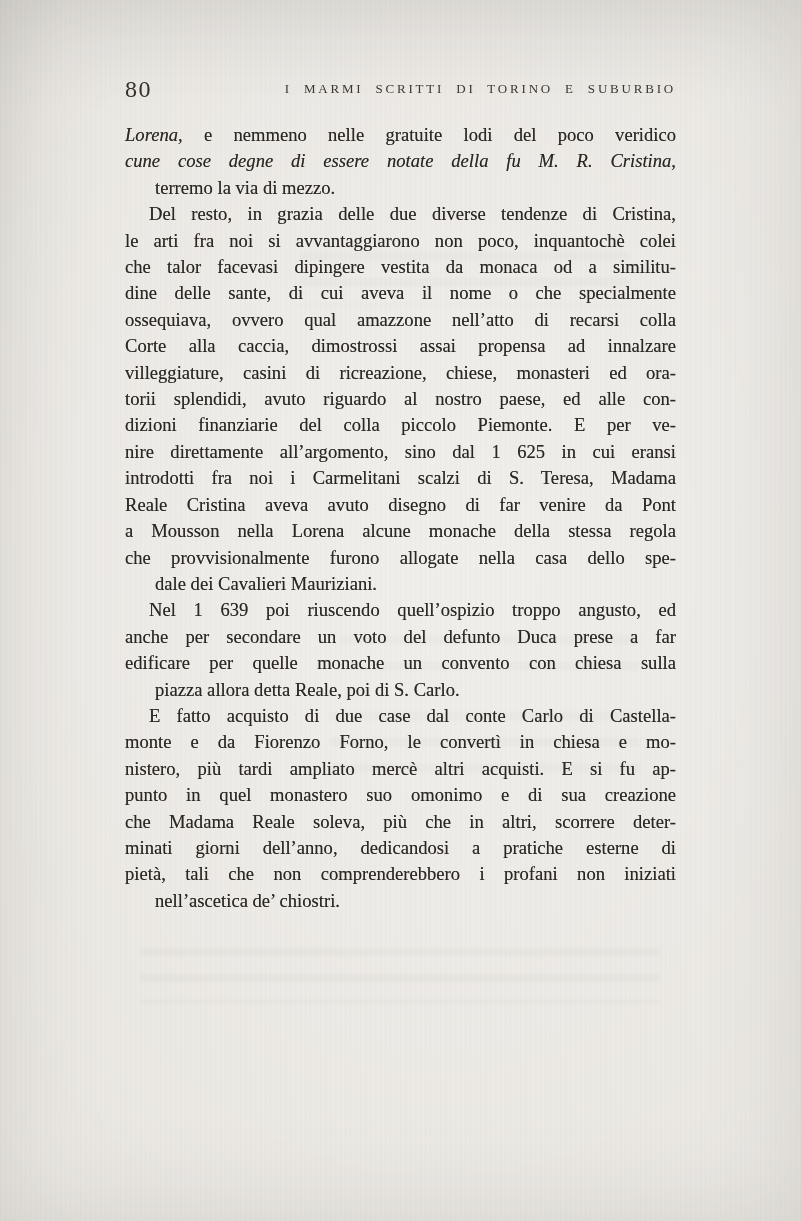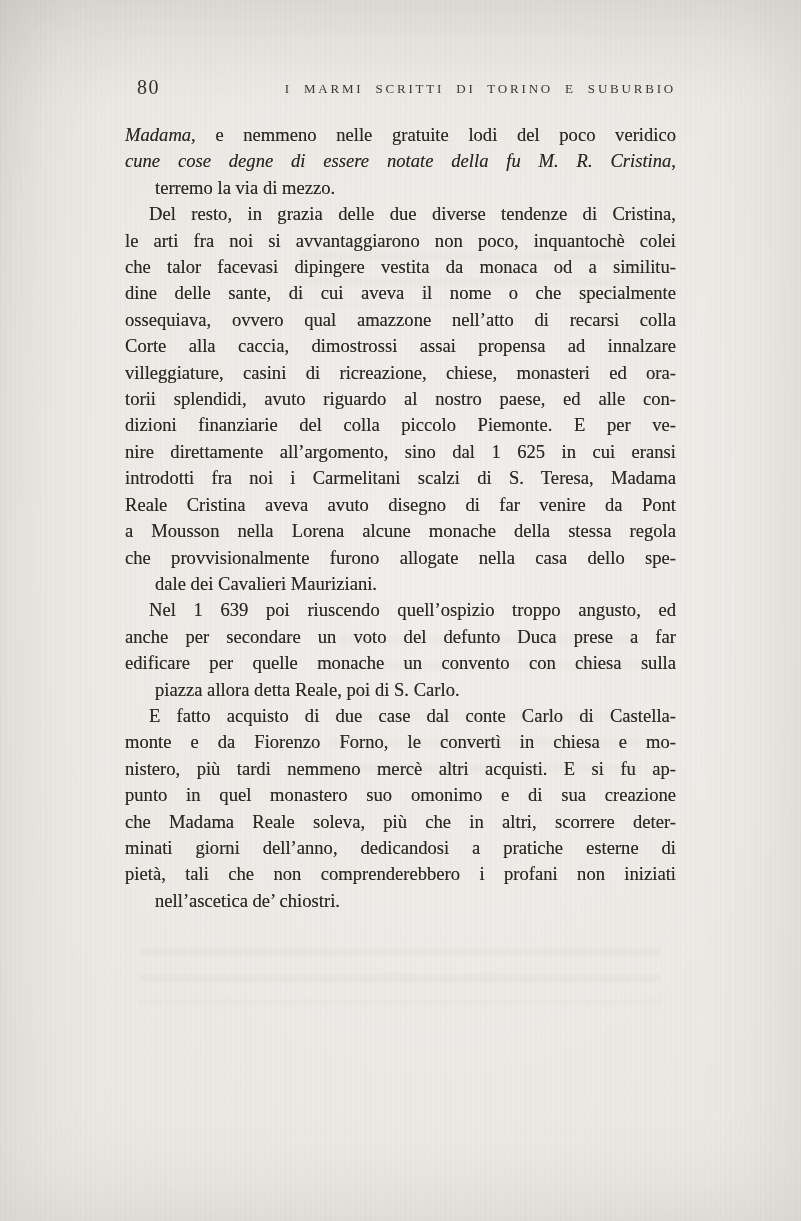--- a/index.html
+++ b/index.html
@@ -39,23 +39,22 @@
     top: 76px;
     left: 125px;
     width: 551px;
     height: 26px;
     color: #34302a;
   }
   .pageno {
     position: absolute;
     left: 0;
     top: 0;
-    font-size: 20px;
+    font-size: 24px;
     letter-spacing: 1.5px;
-    margin-left: 12px;
   }
   .running-title {
     position: absolute;
     left: 30px;
     right: 0;
     top: 5px;
     text-align: right;
     font-size: 13px;
     letter-spacing: 2.8px;
     word-spacing: 6px;
@@ -111,21 +110,21 @@
   <div class="ghost g2"></div>
   <div class="ghost g3"></div>
   <div class="ghost g4"></div>
 
   <div class="header">
     <span class="pageno">80</span>
     <span class="running-title">I MARMI SCRITTI DI TORINO E SUBURBIO</span>
   </div>
 
   <div class="text-block">
-      <div class="line"><span class="it">Madama,</span><span> e nemmeno nelle gratuite lodi del poco veridico</span></div>
+      <div class="line"><span class="it">Lorena,</span><span> e nemmeno nelle gratuite lodi del poco veridico</span></div>
       <div class="line"><span class="it">cune cose degne di essere notate della fu M. R. Cristina,</span></div>
       <div class="line last"><span>terremo la via di mezzo.</span></div>
       <div class="line indent"><span>Del resto, in grazia delle due diverse tendenze di Cristina,</span></div>
       <div class="line"><span>le arti fra noi si avvantaggiarono non poco, inquantochè colei</span></div>
       <div class="line"><span>che talor facevasi dipingere vestita da monaca od a similitu-</span></div>
       <div class="line"><span>dine delle sante, di cui aveva il nome o che specialmente</span></div>
       <div class="line"><span>ossequiava, ovvero qual amazzone nell’atto di recarsi colla</span></div>
       <div class="line"><span>Corte alla caccia, dimostrossi assai propensa ad innalzare</span></div>
       <div class="line"><span>villeggiature, casini di ricreazione, chiese, monasteri ed ora-</span></div>
       <div class="line"><span>torii splendidi, avuto riguardo al nostro paese, ed alle con-</span></div>
@@ -135,20 +134,20 @@
       <div class="line"><span>Reale Cristina aveva avuto disegno di far venire da Pont</span></div>
       <div class="line"><span>a Mousson nella Lorena alcune monache della stessa regola</span></div>
       <div class="line"><span>che provvisionalmente furono allogate nella casa dello spe-</span></div>
       <div class="line last"><span>dale dei Cavalieri Mauriziani.</span></div>
       <div class="line indent"><span>Nel 1 639 poi riuscendo quell’ospizio troppo angusto, ed</span></div>
       <div class="line"><span>anche per secondare un voto del defunto Duca prese a far</span></div>
       <div class="line"><span>edificare per quelle monache un convento con chiesa sulla</span></div>
       <div class="line last"><span>piazza allora detta Reale, poi di S. Carlo.</span></div>
       <div class="line indent"><span>E fatto acquisto di due case dal conte Carlo di Castella-</span></div>
       <div class="line"><span>monte e da Fiorenzo Forno, le convertì in chiesa e mo-</span></div>
-      <div class="line"><span>nistero, più tardi nemmeno mercè altri acquisti. E si fu ap-</span></div>
+      <div class="line"><span>nistero, più tardi ampliato mercè altri acquisti. E si fu ap-</span></div>
       <div class="line"><span>punto in quel monastero suo omonimo e di sua creazione</span></div>
       <div class="line"><span>che Madama Reale soleva, più che in altri, scorrere deter-</span></div>
       <div class="line"><span>minati giorni dell’anno, dedicandosi a pratiche esterne di</span></div>
       <div class="line"><span>pietà, tali che non comprenderebbero i profani non iniziati</span></div>
       <div class="line last"><span>nell’ascetica de’ chiostri.</span></div>
     </div>
 </div>
 
 </body></html>

